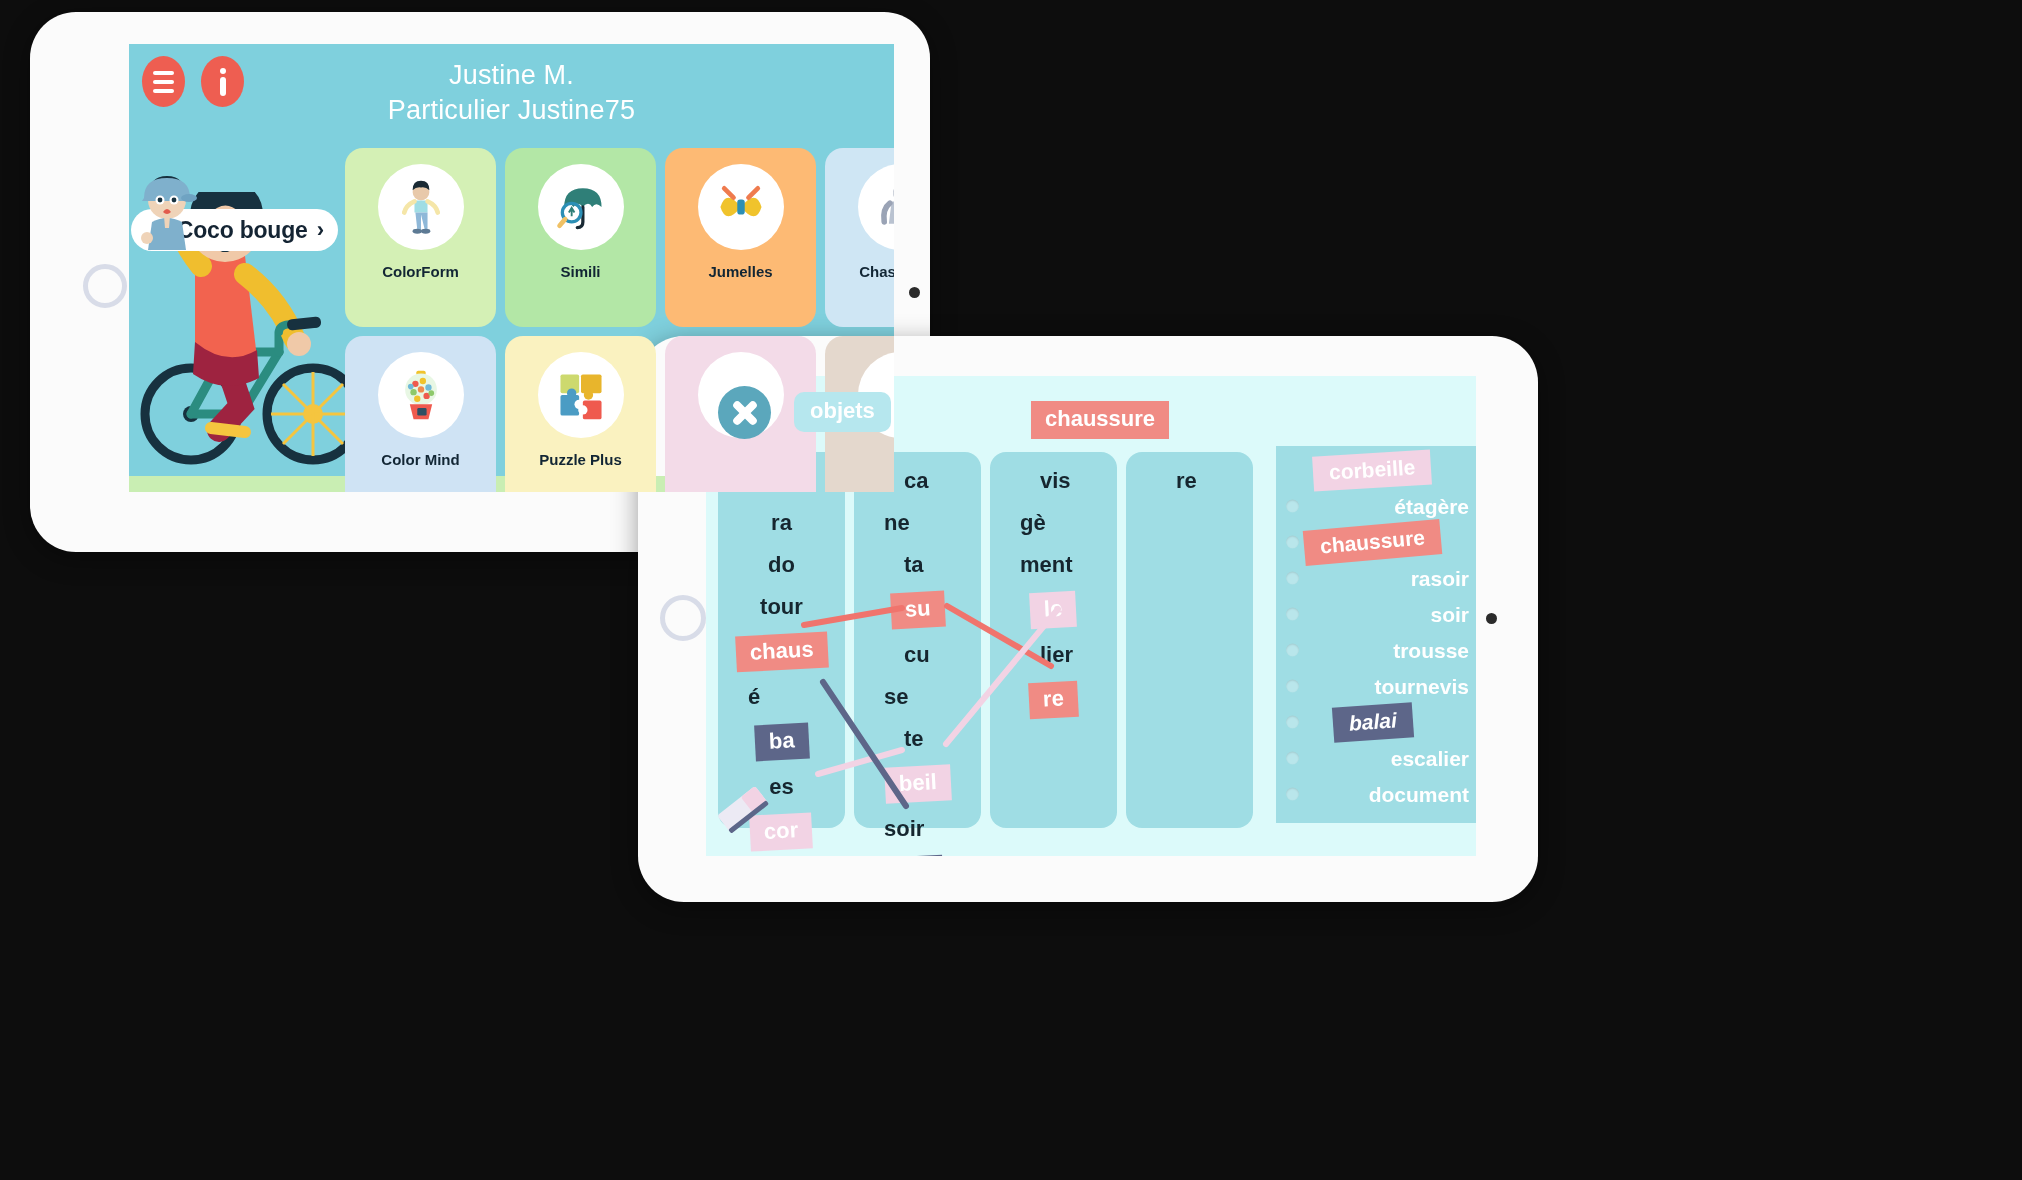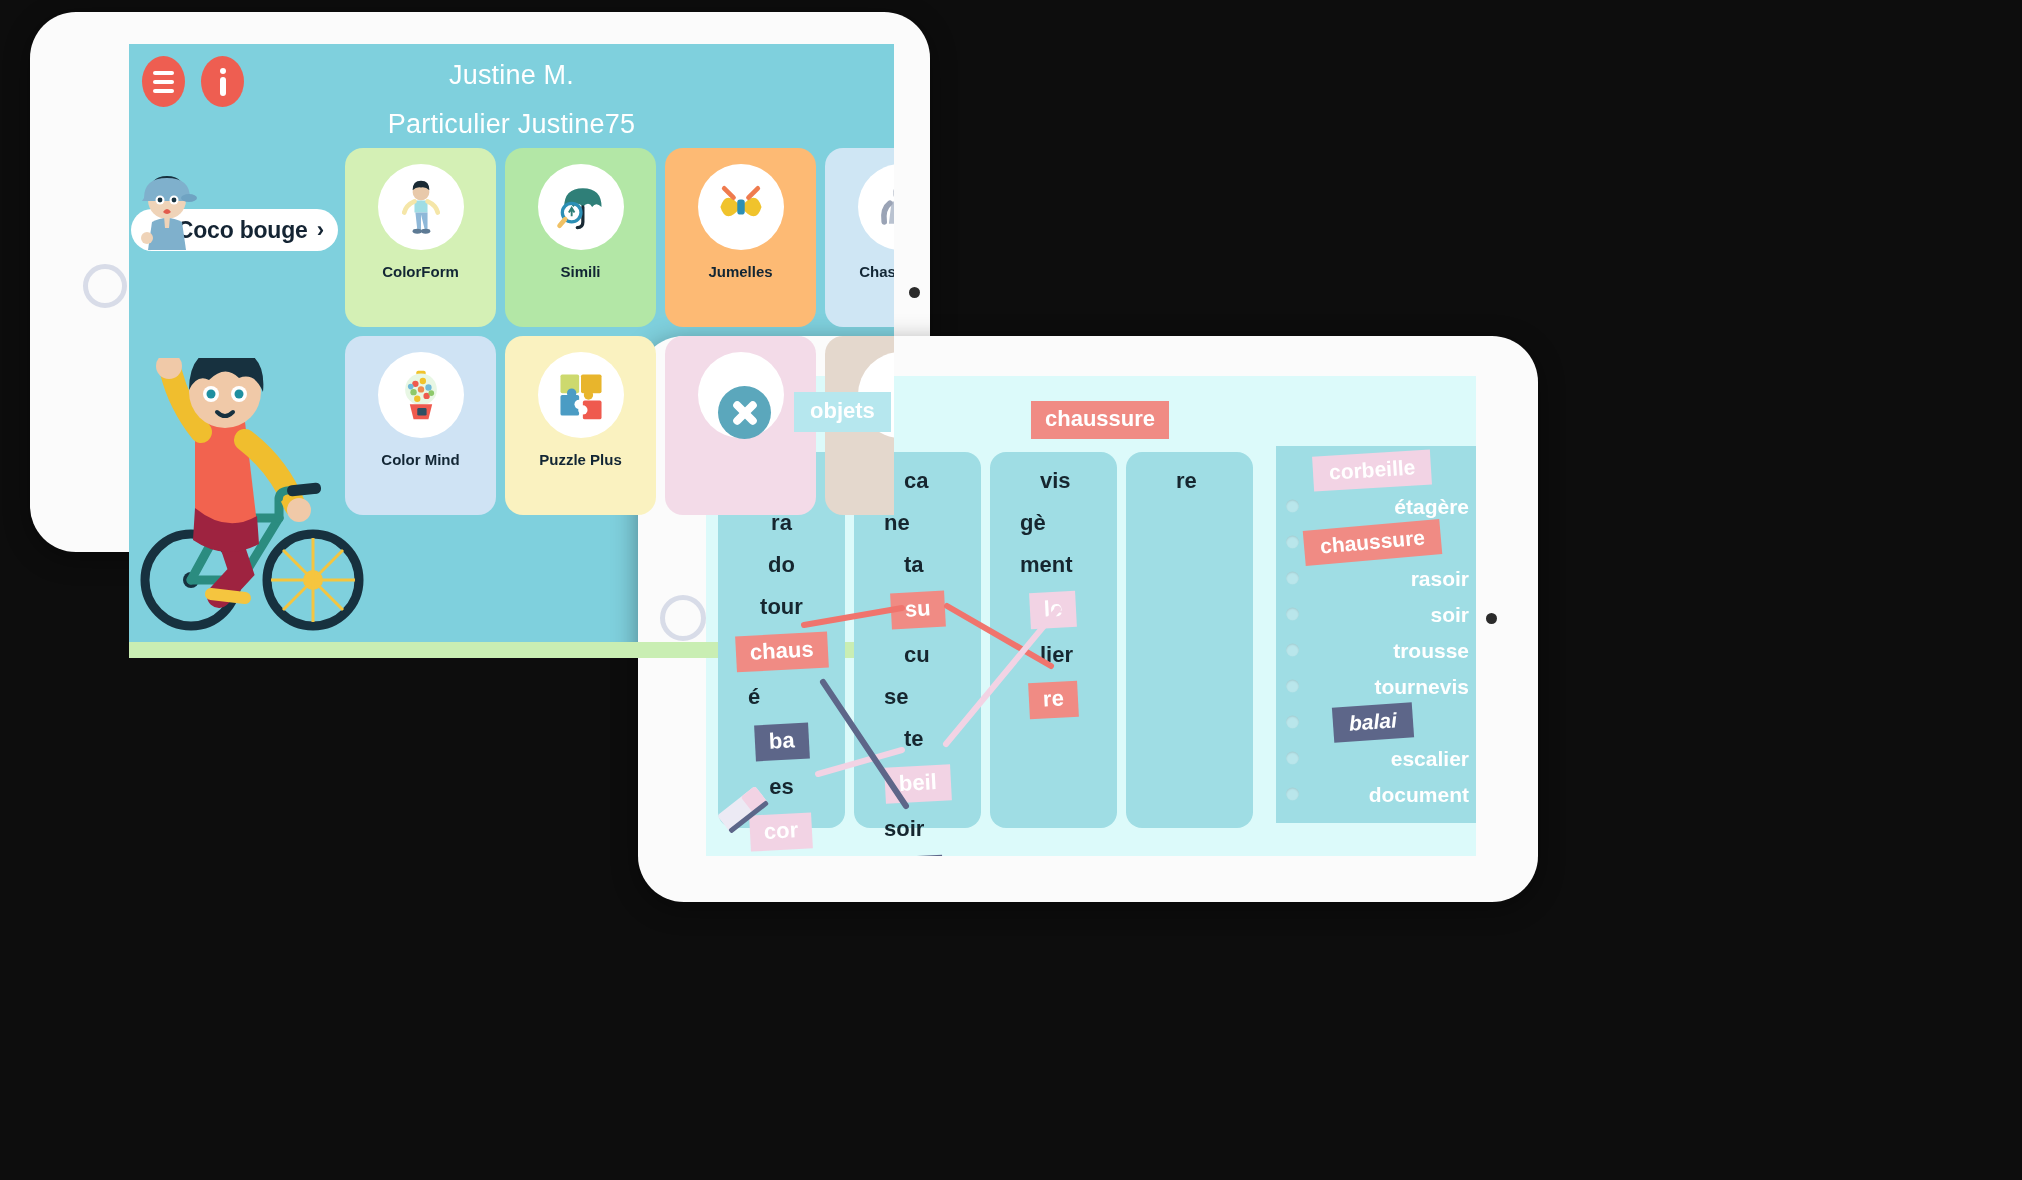--- a/index.html
+++ b/index.html
@@ -29,21 +29,21 @@
     background: transparent;
   }
   .cam-dot {
     position: absolute;
     background: #2b2b2b;
     border-radius: 50%;
   }
 
   
   #tablet1 { left: 30px; top: 12px; width: 900px; height: 540px; }
-  #tablet1 .screen { left: 99px; top: 32px; width: 765px; height: 614px; background: #7fd0dd; }
+  #tablet1 .screen { left: 99px; top: 32px; width: 765px; height: 448px; background: #7fd0dd; }
   #tablet1 .home-btn { left: 53px; top: 252px; width: 44px; height: 44px; }
   #tablet1 .cam-dot { left: 879px; top: 275px; width: 11px; height: 11px; }
 
   
   .t1-topicons { position: absolute; left: 13px; top: 12px; display: flex; gap: 16px; }
   .icon-pill {
     width: 43px; height: 51px; border-radius: 50%;
     background: #ee5e51;
     display: flex; align-items: center; justify-content: center;
     flex-direction: column; gap: 5px;
@@ -54,21 +54,21 @@
   .info-dot { width: 6px; height: 6px; border-radius: 50%; background: #fff; }
   .info-stem { width: 6px; height: 19px; border-radius: 3px; background: #fff; }
 
   .t1-title {
     position: absolute; left: 0; right: 0; top: 18px;
     text-align: center; color: #ffffff;
     font-size: 27px; font-weight: 500; line-height: 1.0;
     letter-spacing: 0.2px;
     pointer-events: none;
   }
-  .t1-title .l2 { display:block; margin-top: 22px; }
+  .t1-title .l2 { display:block; margin-top: 8px; }
 
   
   .coco-pill {
     position: absolute; left: 2px; top: 165px;
     width: 207px; height: 42px;
     background: #fff; border-radius: 21px;
     display: flex; align-items: center; justify-content: flex-end;
     padding-right: 14px;
     cursor: pointer;
     z-index: 6;
@@ -129,21 +129,21 @@
     cursor: pointer; z-index: 5;
   }
   .t2-close .x1, .t2-close .x2 {
     position: absolute; width: 30px; height: 8px; border-radius: 4px; background: #fff;
   }
   .t2-close .x1 { transform: rotate(45deg); }
   .t2-close .x2 { transform: rotate(-45deg); }
 
   .t2-category {
     position: absolute; left: 88px; top: 16px;
-    background: #b6e7ee; border-radius: 0;
+    background: #b6e7ee; border-radius: 10px;
     padding: 6px 16px 8px;
     color: #ffffff; font-size: 22px; font-weight: 700;
     cursor: pointer; z-index: 5;
   }
   .t2-target {
     position: absolute; left: 325px; top: 25px;
     background: #f08b84;
     padding: 5px 14px 7px;
     color: #ffffff; font-size: 22px; font-weight: 700;
     z-index: 5;

